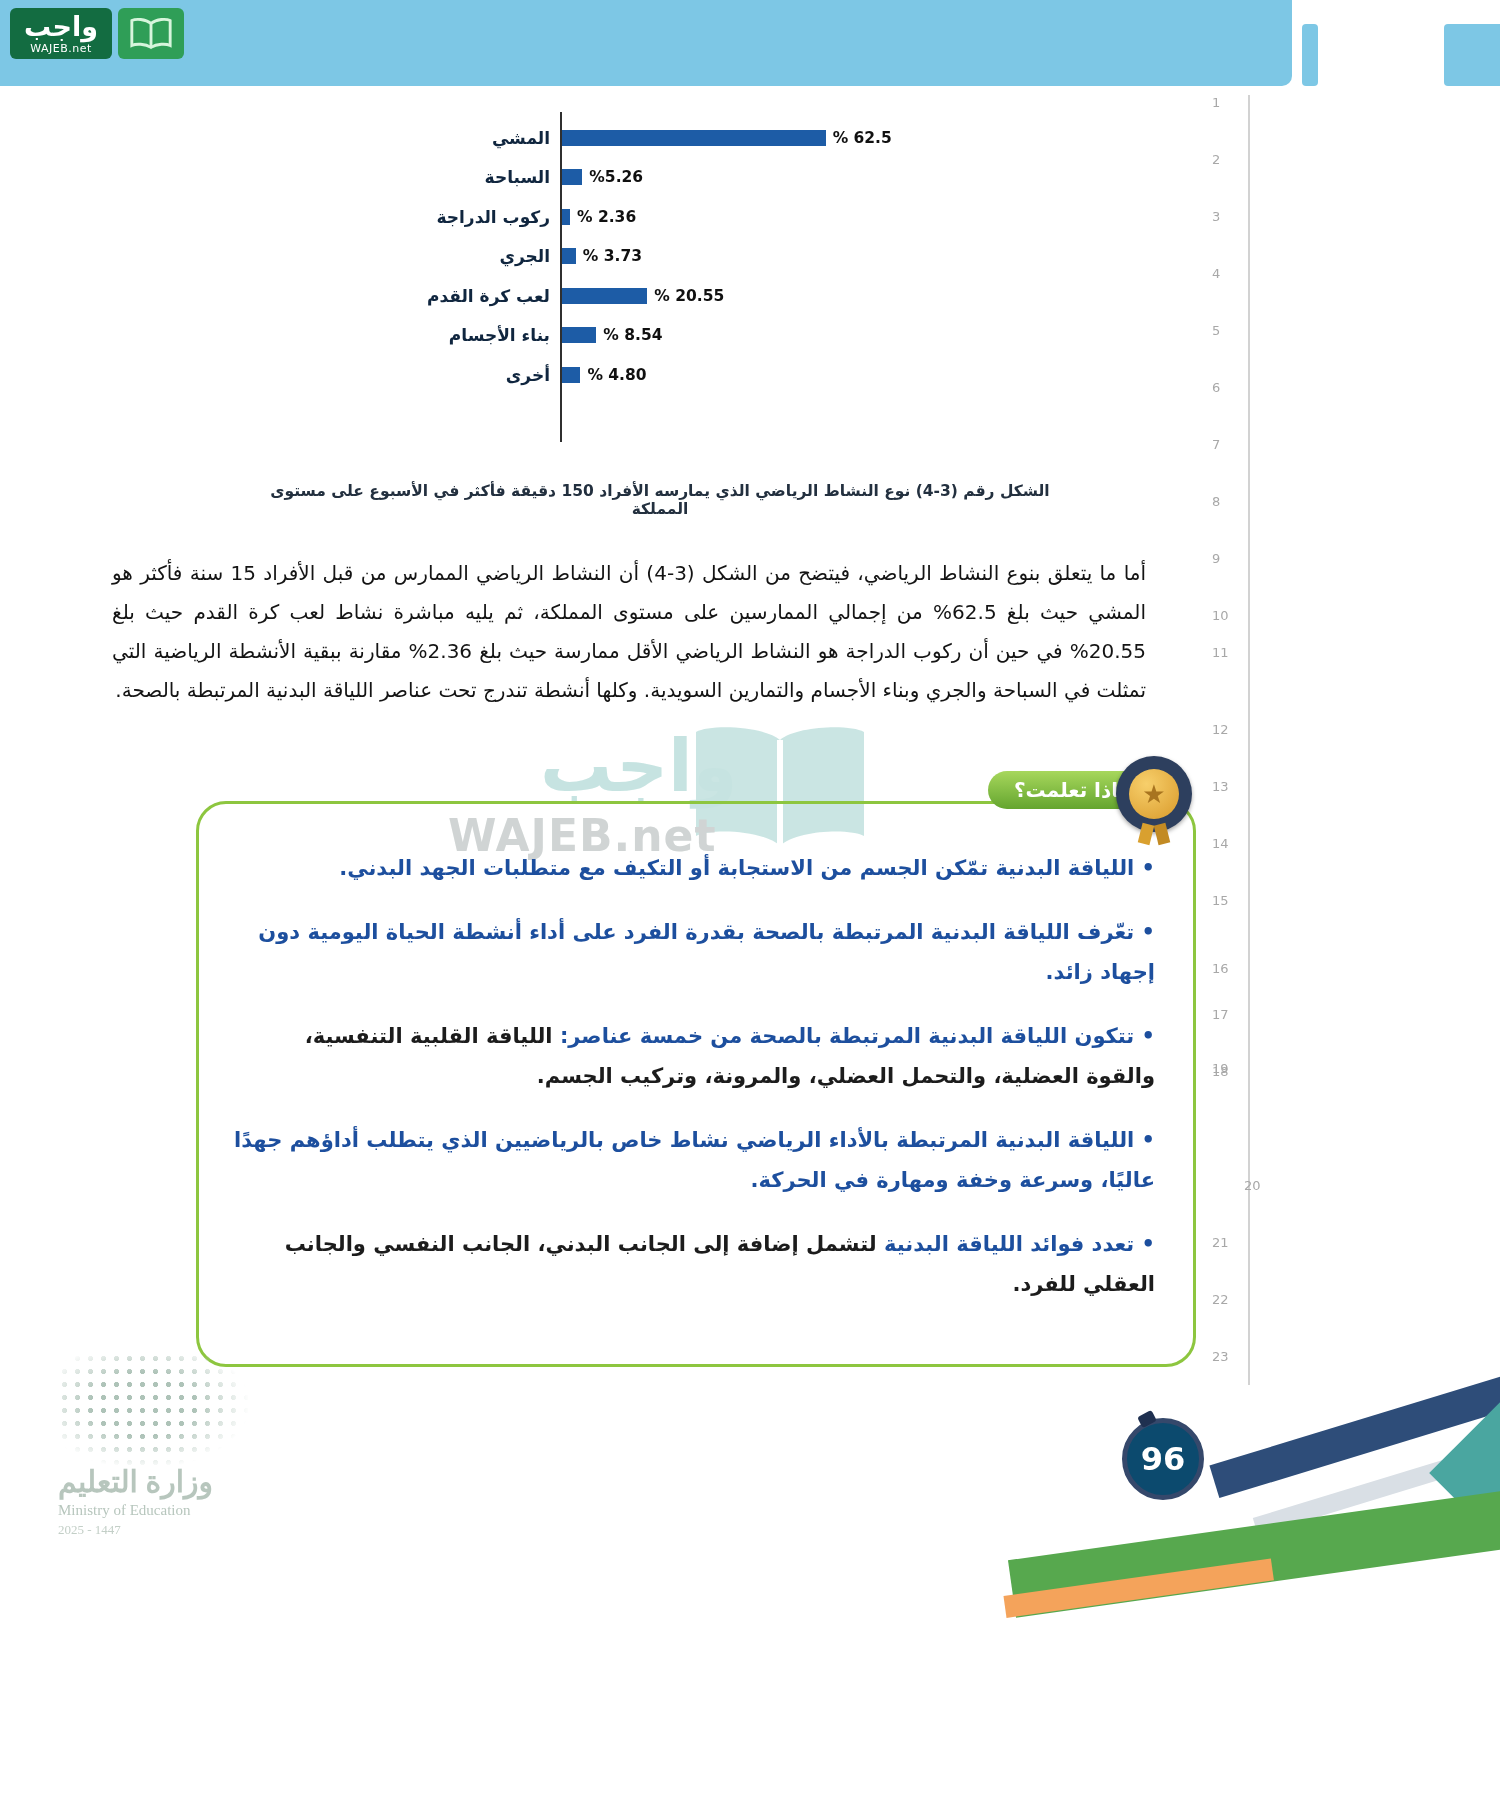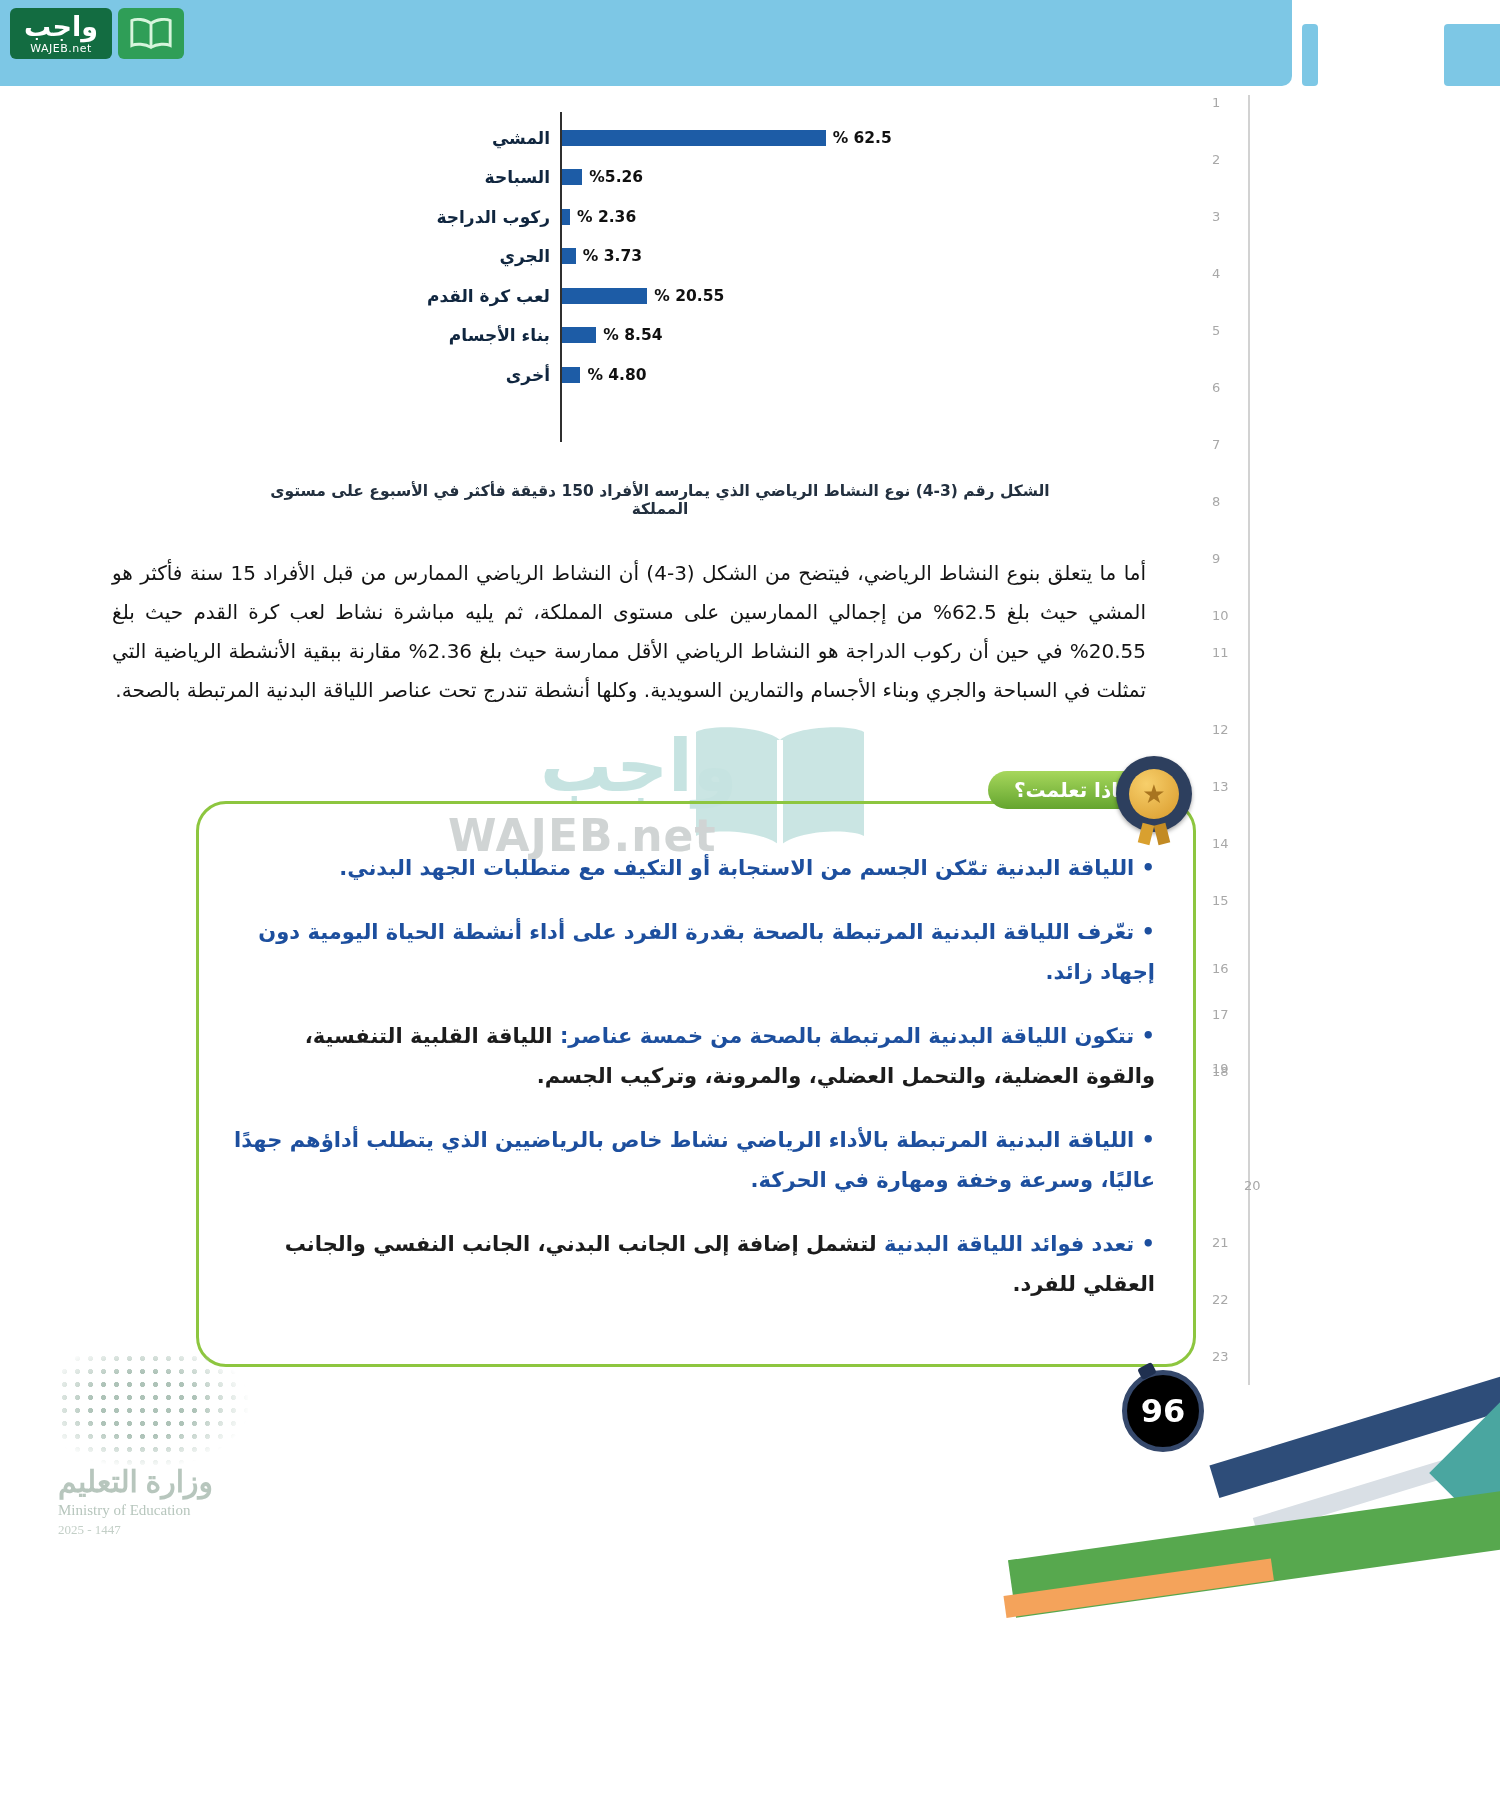--- a/index.html
+++ b/index.html
@@ -68,22 +68,22 @@
   .ministry { position:absolute; left:58px; top:1352px; width:230px; z-index:2;font-family:Liberation Serif, serif; }
   .ministry-dots { width:190px; height:116px;
     background-image:radial-gradient(circle,#aec3b8 2.3px,transparent 2.9px);
     background-size:13px 13px;
     -webkit-mask-image:radial-gradient(ellipse at 45% 45%,#000 35%,transparent 72%);
     mask-image:radial-gradient(ellipse at 45% 45%,#000 35%,transparent 72%); }
   .ministry-ar { font-size:30px; font-weight:bold; color:#b7c6bd; direction:rtl; text-align:left; margin-top:-4px; }
   .ministry-en { font-size:15px; color:#b7c6bd; margin-top:3px; }
   .ministry-years { font-size:13px; color:#c3cfc7; margin-top:3px; }
 
-  .page-badge { position:absolute; left:1122px; top:1370px; width:82px; height:82px; border-radius:50%;
-    background:#000000; border:5px solid #35486b; box-sizing:border-box;
+  .page-badge { position:absolute; left:1122px; top:1418px; width:82px; height:82px; border-radius:50%;
+    background:#0c4a6e; border:5px solid #35486b; box-sizing:border-box;
     display:flex; align-items:center; justify-content:center; z-index:5; }
   .badge-crown { position:absolute; top:-10px; left:12px; width:16px; height:12px; background:#1f3050; border-radius:3px; transform:rotate(-28deg); }
   .page-num { color:#ffffff; font-size:32px; font-weight:bold; }
 
   
   .stripe { position:absolute; }
   .stripe-navy   { left:1205px; top:1402px; width:430px; height:34px; background:#2e4d79; transform:rotate(-17deg); }
   .stripe-gray   { left:1248px; top:1468px; width:340px; height:18px; background:#d9dfe5; transform:rotate(-17deg); }
   .stripe-orange { left:1005px; top:1596px; width:270px; height:22px; background:#f4a35b; transform:rotate(-8deg); transform-origin:left center; }
   .stripe-green  { left:1012px; top:1560px; width:620px; height:58px; background:#57a84e; transform:rotate(-8deg); transform-origin:left center; }

